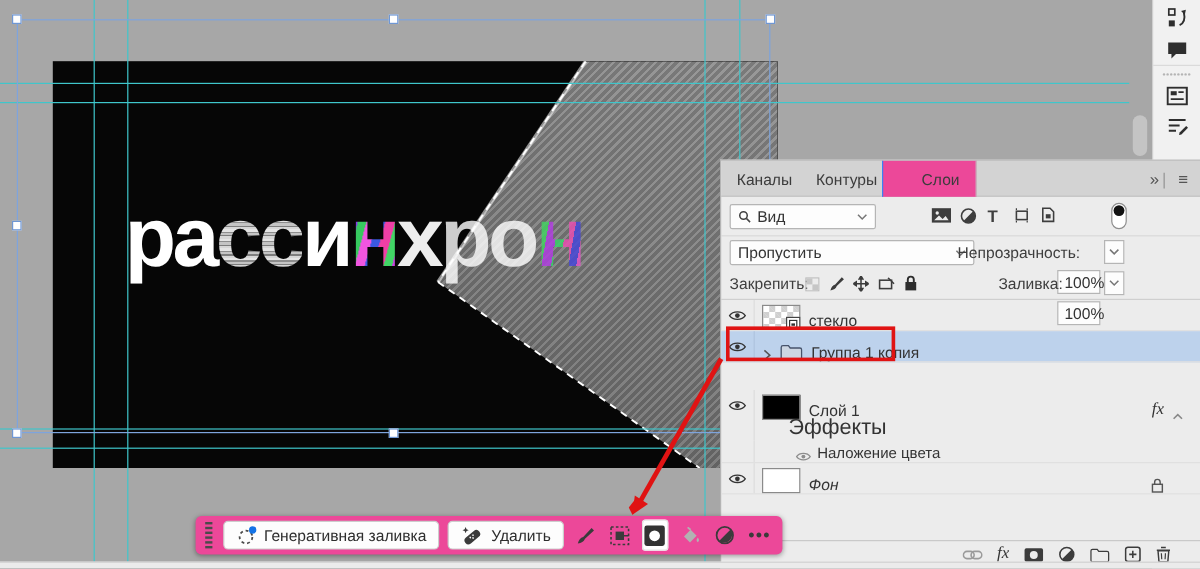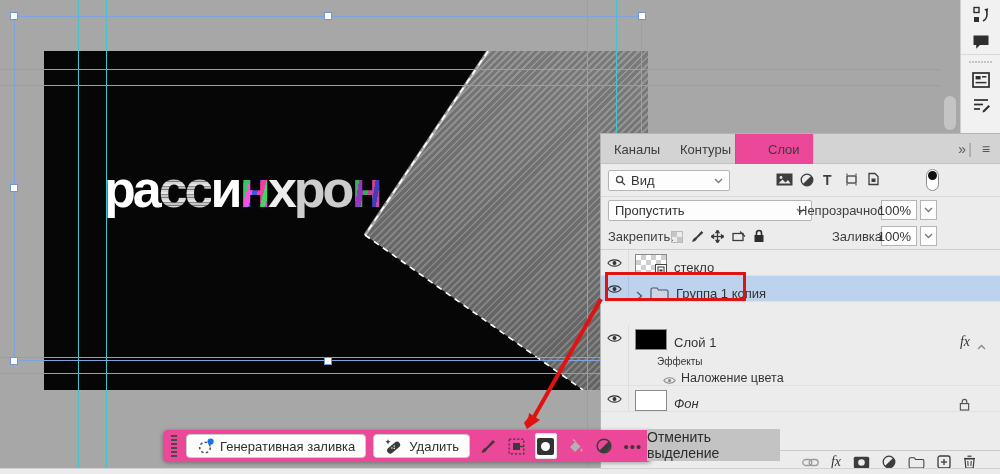--- a/index.html
+++ b/index.html
@@ -10,21 +10,21 @@
 
   
   .doc { left:44px; top:51px; width:604px; height:339px; background:#060606; z-index:1; }
   .glass { position:absolute; inset:0;
      background:
        linear-gradient(200deg, rgba(255,255,255,.10), rgba(0,0,0,.22)),
        repeating-linear-gradient(135deg,#8e8e8e 0 2px,#6c6c6c 2px 5px);
      clip-path:polygon(444px 0, 321px 184px, 539px 339px, 604px 339px, 604px 0); }
   .ants { position:absolute; inset:0; pointer-events:none; }
 
-  .headline { position:absolute; left:60px; top:112px; font-size:52px; font-weight:bold;
+  .headline { position:absolute; left:60px; top:112px; font-size:70px; font-weight:bold;
      letter-spacing:-3px; line-height:1; white-space:nowrap; }
   .hl-white  { color:#ffffff; }
   .hl-dim    { color:rgba(255,255,255,.93); }
   .hl-glass  { color:rgba(255,255,255,.80); }
   .hl-tex { background:repeating-linear-gradient(180deg,#e4e4e4 0 2px,#8d8d8d 2px 3px,#c4c4c4 3px 5px,#7d7d7d 5px 6px,#d6d6d6 6px 8px);
             -webkit-background-clip:text; background-clip:text; color:transparent; }
   .hl-glitch1 { background:linear-gradient(105deg,#e03fd8 0 12%,#8833ee 12% 22%,#36c95f 22% 34%,#f055e0 34% 48%,#3a58e0 48% 60%,#ef3fa6 60% 74%,#41d465 74% 86%,#cc3fe0 86% 100%);
             -webkit-background-clip:text; background-clip:text; color:transparent; }
   .hl-glitch2 { background:linear-gradient(100deg,#e055c8 0 15%,#44d063 15% 30%,#b040e0 30% 45%,#3bd06a 45% 58%,#e84fb0 58% 72%,#4848d8 72% 84%,#e055c8 84% 100%);
             -webkit-background-clip:text; background-clip:text; color:transparent; opacity:.85; }
@@ -49,21 +49,21 @@
            border:1px solid #b4b4b4; border-right:none; z-index:5; color:#333; font-size:13px; }
   .p-header { position:absolute; left:0; top:0; width:100%; height:30px; background:#d3d3d3; border-bottom:1px solid #c2c2c2; }
   .tab { position:absolute; top:0; height:30px; display:flex; align-items:center; padding:0 13px; color:#3c3c3c; }
   .tab.active { background:#ec4899; border-left:1px solid #3b82f6; border-right:1px solid #c2c2c2;padding-left:32px; }
   .p-hdr-ctl { position:absolute; top:7px; color:#555; font-size:14px; }
 
   .p-row { position:absolute; left:0; width:100%; display:flex; align-items:center; }
   .inputbox { background:#fdfdfd; border:1px solid #b5b5b5; border-radius:2px; height:21px;
               display:flex; align-items:center; padding:0 6px; gap:5px; color:#333; }
   .valbox { background:#fdfdfd; border:1px solid #b5b5b5; height:20px; display:flex;
-            align-items:center; justify-content:flex-end; padding:0 5px; }
+            align-items:center; padding:0 5px;margin-top:25px; }
   .chevbox { background:#fdfdfd; border:1px solid #b5b5b5; height:20px; width:17px;
              display:flex; align-items:center; justify-content:center; }
   .plabel { color:#3e3e3e; }
 
   .toggle-pill { width:13px; height:22px; border:1px solid #8d8d8d; border-radius:7px; background:#fff; position:relative; }
   .toggle-pill i { position:absolute; left:1px; top:1px; width:9px; height:9px; border-radius:50%; background:#111; }
 
   .lrow { position:absolute; left:0; width:100%; display:flex; align-items:stretch; border-bottom:1px solid #e0e0e0; }
   .eye-cell { width:28px; border-right:1px solid #ddd; display:flex; align-items:center; justify-content:center; flex:none; }
   .lrow-content { display:flex; align-items:flex-end; gap:7px; padding-left:6px; flex:1; min-width:0; }
@@ -356,21 +356,21 @@
         <span class="fx-txt" style="margin-left:auto">fx</span>
         <svg width="9" height="6" viewBox="0 0 9 6" style="margin-right:14px;transform:rotate(180deg)">
             <polyline points="1,1 4.5,4.5 8,1" stroke="#888" stroke-width="1.3" fill="none"></polyline>
           </svg>
       </div>
     </div>
 
     <div class="lrow" style="top:216px;height:17px;border-bottom:none">
       <div class="eye-cell" style="border-right:1px solid #ddd"></div>
       <div class="lrow-content" style="padding-left:28px">
-        <span style="font-size:10px">Эффекты</span>
+        <span style="font-size:18px">Эффекты</span>
       </div>
     </div>
 
     <div class="lrow" style="top:233px;height:18px;border-bottom:none">
       <div class="eye-cell"></div>
       <div class="lrow-content" style="padding-left:34px;gap:5px">
         <svg width="13" height="9" viewBox="0 0 16 10">
             <path d="M1 5 C4 0.6 12 0.6 15 5 C12 9.4 4 9.4 1 5 Z" fill="none" stroke="#8d8d8d" stroke-width="1.3"></path>
             <circle cx="8" cy="5" r="2" fill="#8d8d8d"></circle>
           </svg>
@@ -481,23 +481,20 @@
     </div>
     <div class="tb-icon">
       <svg width="16" height="16" viewBox="0 0 14 14">
           <circle cx="7" cy="7" r="6" stroke="#3b3b3b" fill="none" stroke-width="1.3"></circle>
           <path d="M11.2 2.8 A6 6 0 0 1 2.8 11.2 Z" fill="#3b3b3b"></path>
         </svg>
     </div>
     <div class="tb-icon dots">•••</div>
   </div>
 
-  <div class="abs deselect">
-    <span>Отменить выделение</span>
-  </div>
 
   <div class="abs red-rect"></div>
   <svg class="abs overlay-svg" width="1000" height="474">
     <line x1="601" y1="299" x2="534" y2="417" stroke="#e01313" stroke-width="4"></line>
     <polygon points="527,429 540,420 529,413" fill="#e01313"></polygon>
     <polygon points="527,429 536.5,418.5 530.5,414.5 524,423" fill="#e01313"></polygon>
   </svg>
 
   <div class="abs bottom-strip"></div>
 </div>

